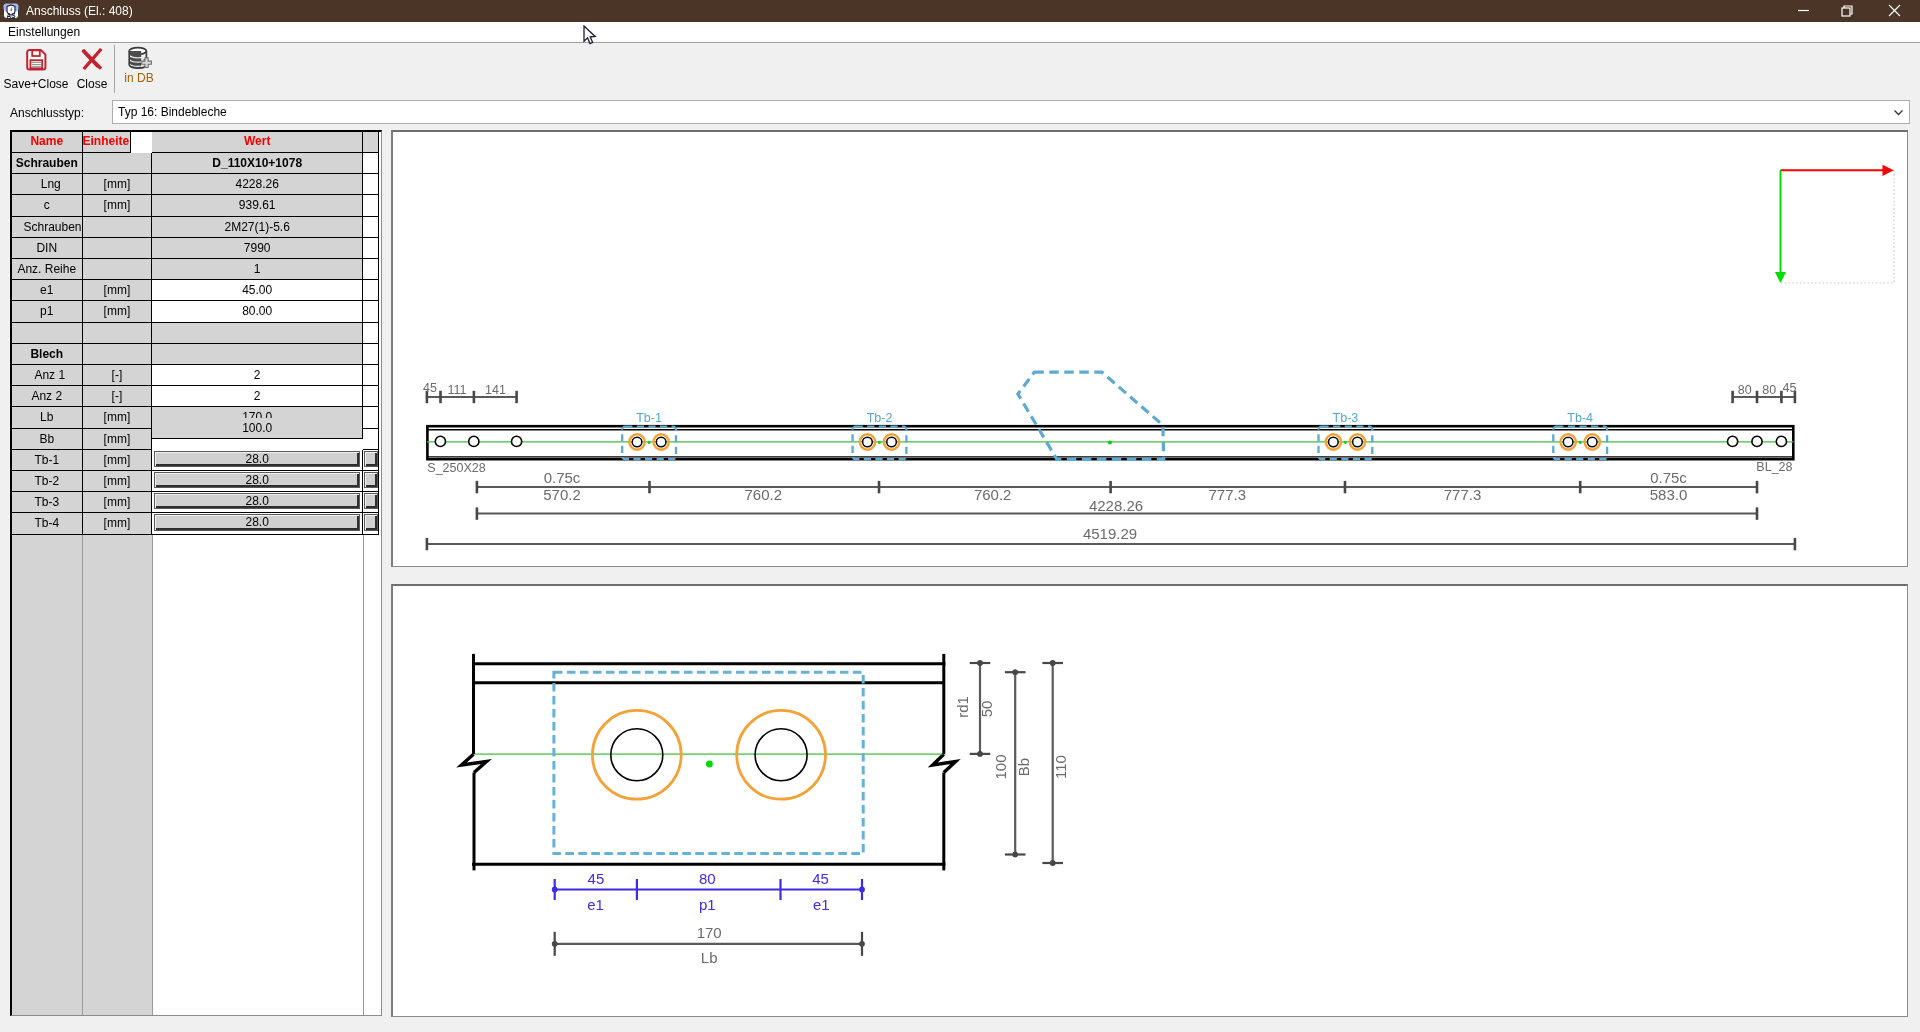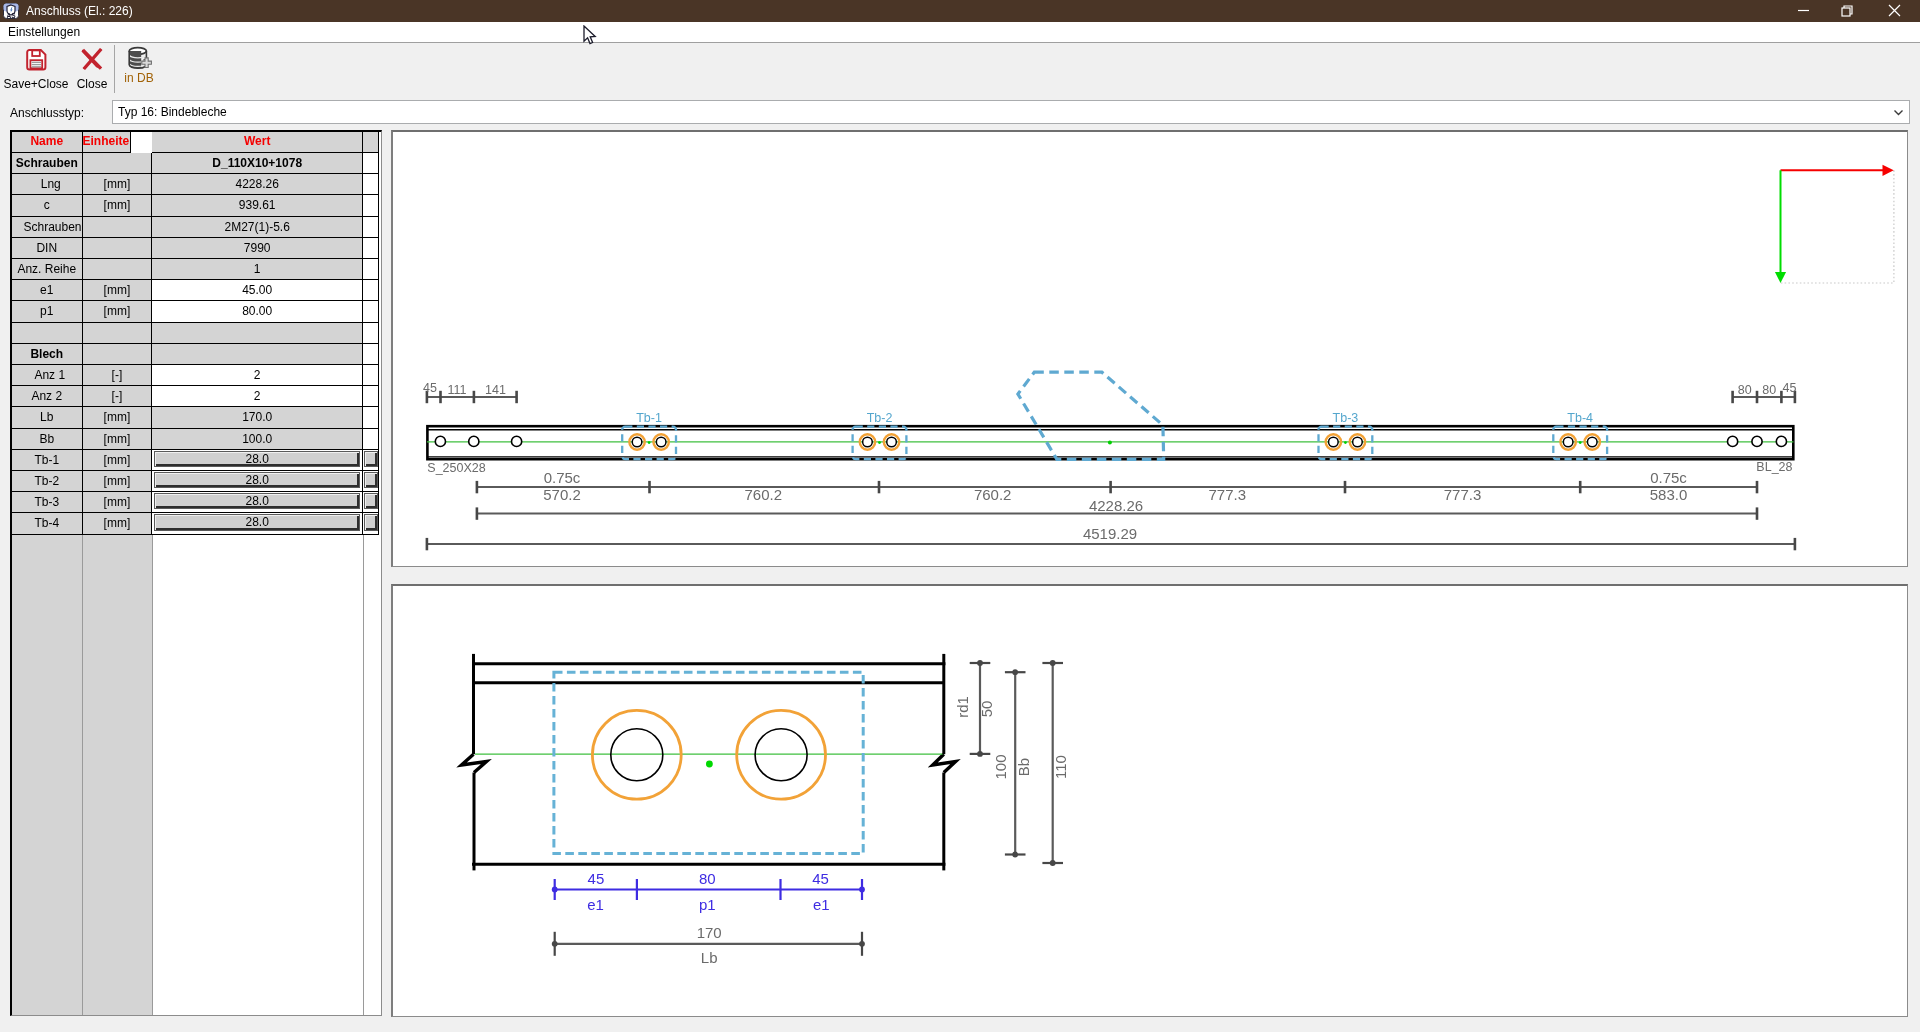--- a/index.html
+++ b/index.html
@@ -10,21 +10,21 @@
 #menubar span{position:absolute;left:8px;top:0;line-height:21px;font-size:12px;color:#000}
 .tlabel{font-size:12px;color:#000;text-align:center}
 #combo{left:112px;top:100px;width:1798px;height:24px;background:#fff;border:1px solid #aaacae;font-size:12px;line-height:22px;padding-left:5px;color:#000}
 .panel{background:#fff;border:1px solid #8b8b8b;border-top:2px solid #6f6f6f;border-left:2px solid #7e7e7e}
 .cell{position:absolute;height:21.2px;line-height:21.2px;font-size:12px;text-align:center;color:#000;border-right:1px solid #000;border-bottom:1px solid #000;overflow:hidden}
 .hc{height:21px !important;line-height:19px !important;color:#f40000;font-weight:bold;background:#d4d4d4;border-bottom:1.5px solid #000}
 .g{background:#d4d4d4}.w{background:#fff}
 .btn{position:absolute;left:2px;top:1px;right:2px;bottom:3px;background:#d0d0d0;border:1px solid #5a5a5a;box-shadow:inset 1px 1px 0 #f0f0f0,inset -2px -2px 0 #2e2e2e;line-height:15px;font-size:12px;text-align:center}
 </style></head><body>
 <div class="abs" id="titlebar"></div>
-<div class="abs" id="title">Anschluss (El.: 226)</div>
+<div class="abs" id="title">Anschluss (El.: 408)</div>
 
 <svg class="abs" style="left:3px;top:3px" width="16" height="16" viewBox="0 0 16 16">
 <rect x="0.5" y="0.5" width="15" height="15" rx="3" fill="#ffffff" stroke="#2c2c3a"></rect>
 <rect x="0.5" y="0.5" width="15" height="8" rx="3" fill="#a9b8e8" stroke="none"></rect>
 <path d="M8 2 L12 3.5 V7.5 C12 10 10 11.5 8 12 C6 11.5 4 10 4 7.5 V3.5 Z" fill="#fff" stroke="#232338" stroke-width="1.2"></path>
 <text x="8" y="14.5" font-size="6.5" font-weight="bold" fill="#1d1d33" text-anchor="middle" font-family="Liberation Sans">AS</text>
 <path d="M8.6 4.2 L7.2 7.4 H8.2 L7.4 9.8 L9.6 6.4 H8.5 L9.4 4.2 Z" fill="#3d6fb4"></path>
 </svg>
 <svg class="abs" style="left:1780px;top:0" width="140" height="22" viewBox="0 0 140 22">
 <line x1="18" y1="10.5" x2="29" y2="10.5" stroke="#fff" stroke-width="1.2"></line>
@@ -121,21 +121,21 @@
 <div class="cell g" style="left:0px;top:254.19999999999996px;width:70.5px;">Anz 2</div>
 <div class="cell g" style="left:70.5px;top:254.19999999999996px;width:69.9px">[-]</div>
 <div class="cell w" style="left:140.4px;top:254.19999999999996px;width:210.6px;">2</div>
 <div class="cell w" style="left:351px;top:254.19999999999996px;width:15.5px"></div>
 <div class="cell g" style="left:0px;top:275.4px;width:70.5px;">Lb</div>
 <div class="cell g" style="left:70.5px;top:275.4px;width:69.9px">[mm]</div>
 <div class="cell g" style="left:140.4px;top:275.4px;width:210.6px;">170.0</div>
 <div class="cell w" style="left:351px;top:275.4px;width:15.5px"></div>
 <div class="cell g" style="left:0px;top:296.59999999999997px;width:70.5px;">Bb</div>
 <div class="cell g" style="left:70.5px;top:296.59999999999997px;width:69.9px">[mm]</div>
-<div class="cell g" style="left:140.4px;top:297px;width:210.6px;">100.0</div>
+<div class="cell g" style="left:140.4px;top:286px;width:210.6px;">100.0</div>
 <div class="cell w" style="left:351px;top:296.59999999999997px;width:15.5px"></div>
 <div class="cell g" style="left:0px;top:317.79999999999995px;width:70.5px;">Tb-1</div>
 <div class="cell g" style="left:70.5px;top:317.79999999999995px;width:69.9px">[mm]</div>
 <div class="cell w" style="left:140.4px;top:317.79999999999995px;width:210.6px">
       <div class="btn">28.0</div>
     </div>
 <div class="cell w" style="left:351px;top:317.79999999999995px;width:15.5px">
       <div class="btn" style="left:1px;right:0"></div>
     </div>
 <div class="cell g" style="left:0px;top:338.99999999999994px;width:70.5px;">Tb-2</div>

